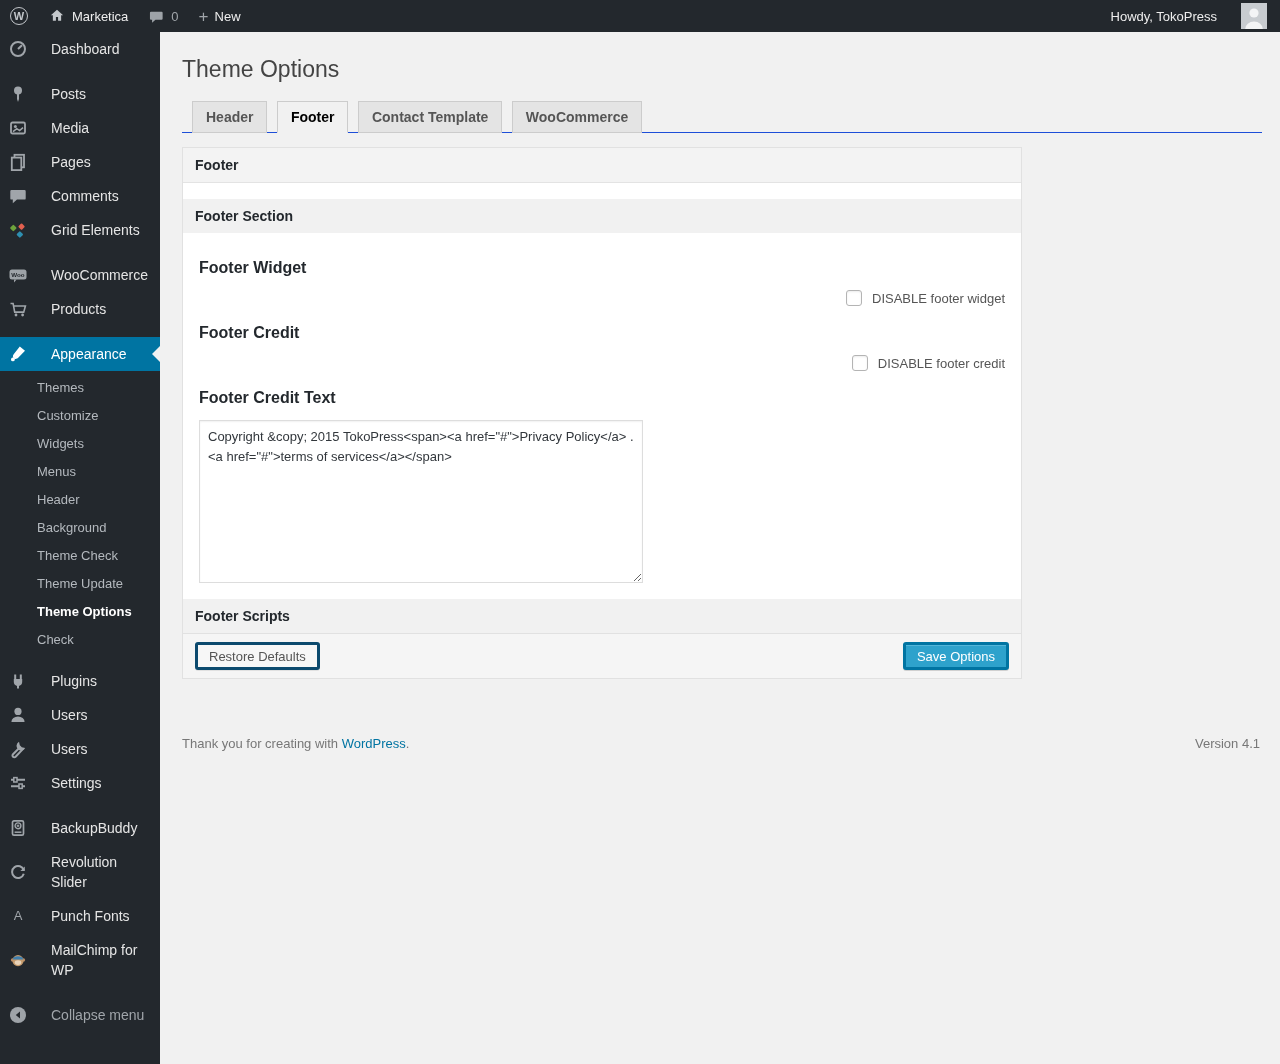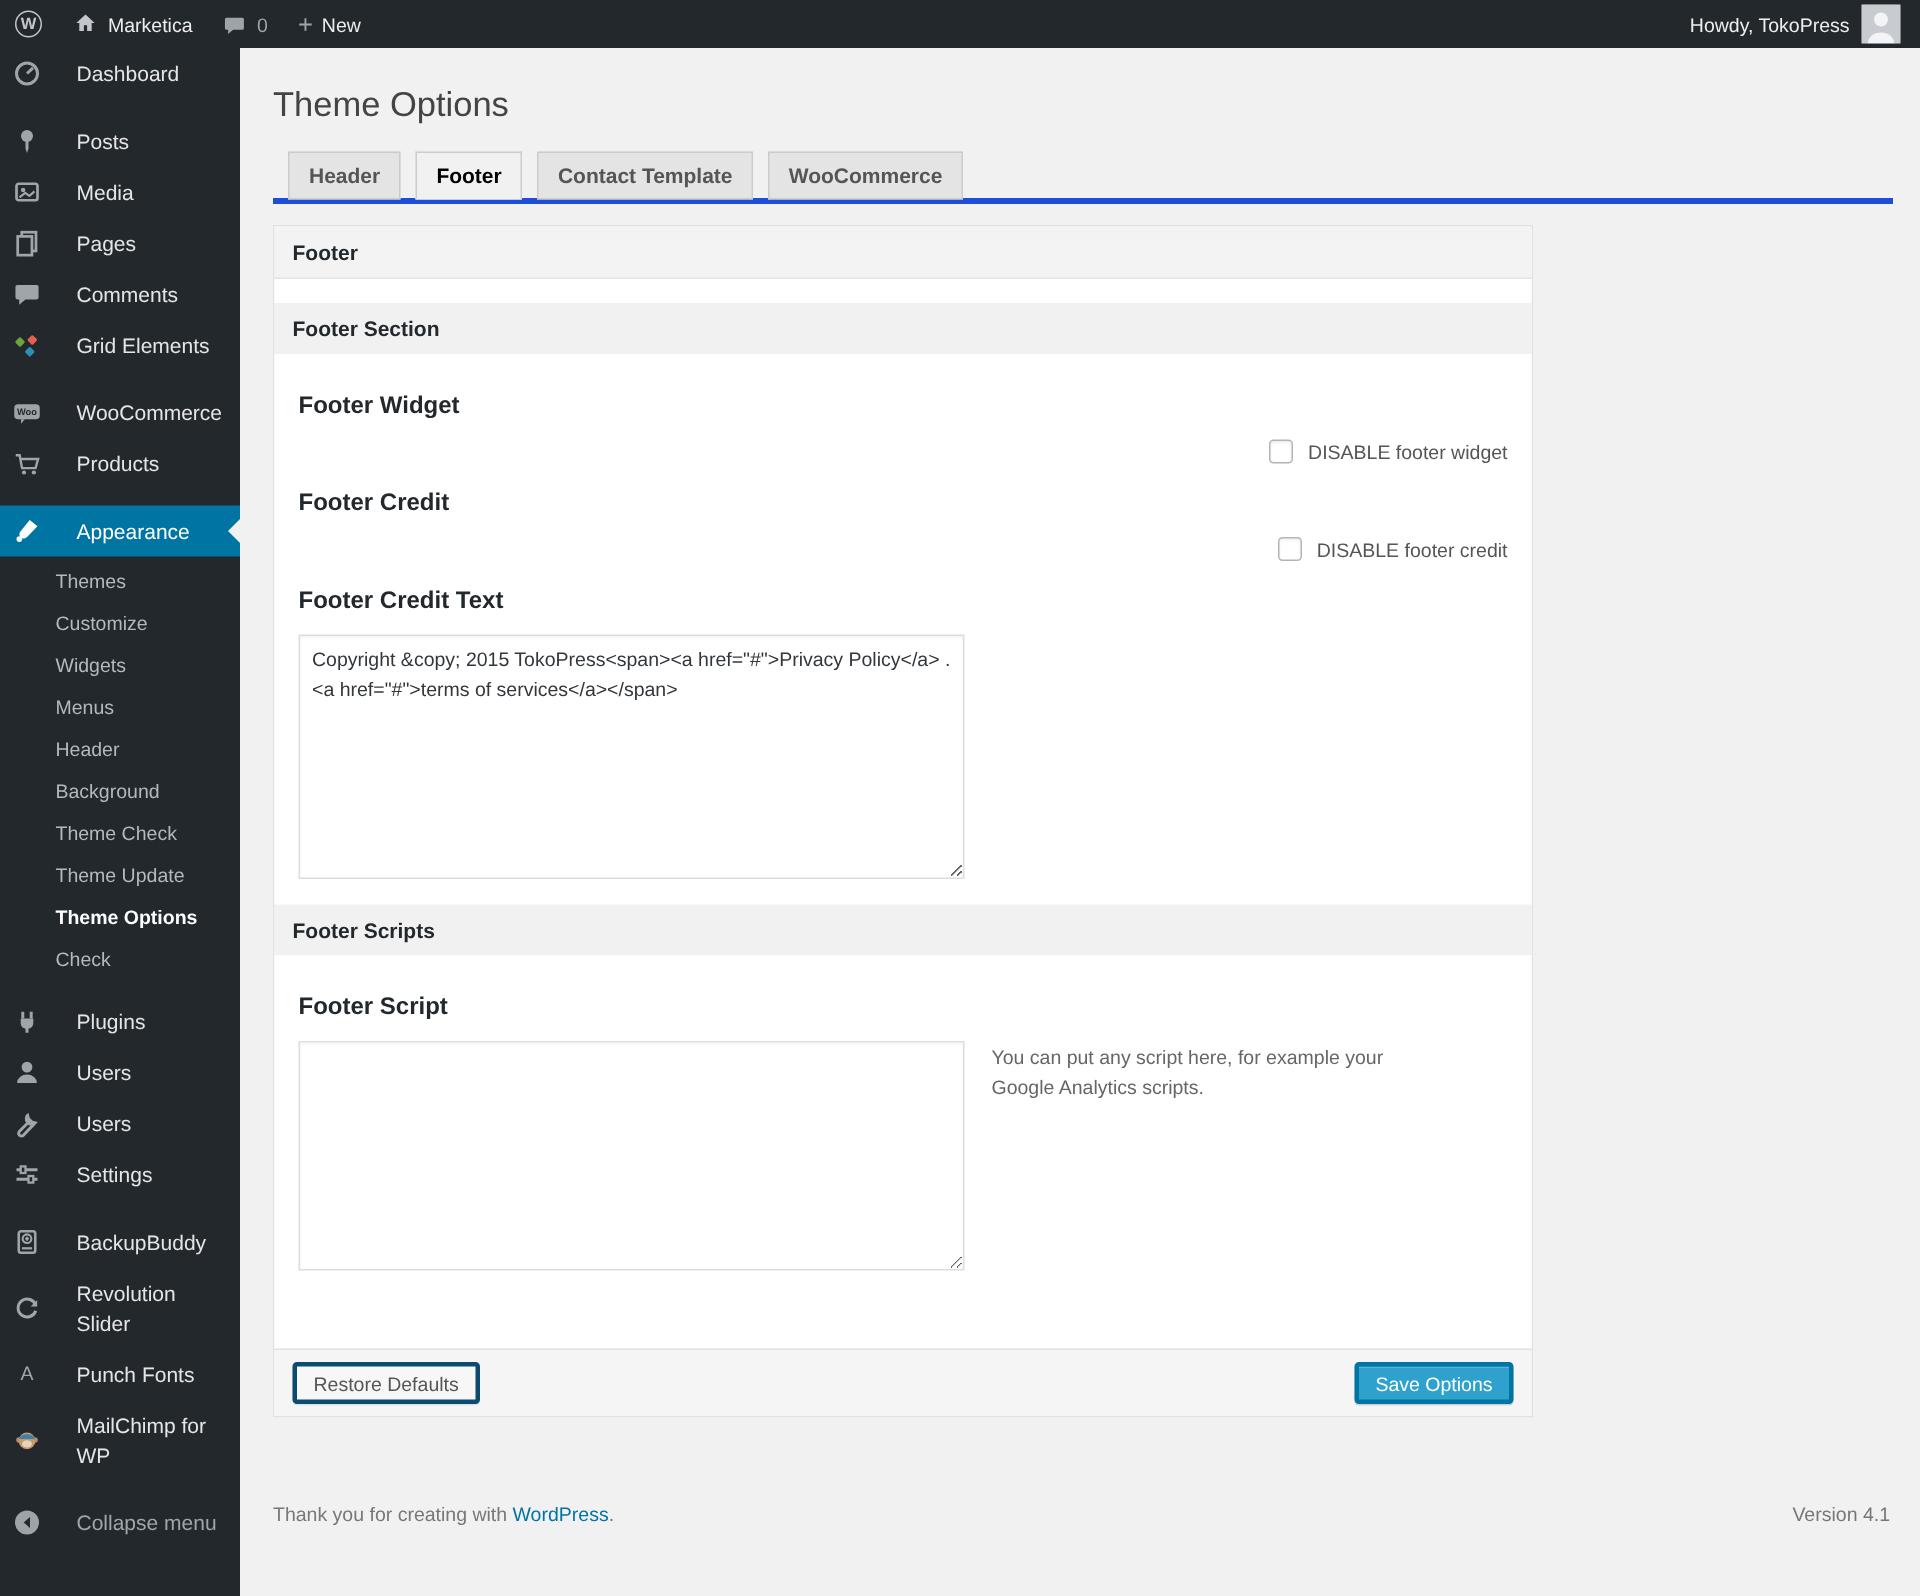--- a/index.html
+++ b/index.html
@@ -16,21 +16,21 @@
     display:flex; justify-content:space-between; align-items:stretch; z-index:40;
   }
   .ab-left { display:flex; align-items:stretch; }
   .ab-item { display:flex; align-items:center; gap:6px; padding:0 10px; color:#eee; cursor:pointer; }
   .wp-ring {
     width:18px; height:18px; border-radius:50%; border:1.6px solid #c3c7cb;
     color:#c3c7cb; font-size:11px; font-weight:bold; display:flex; align-items:center; justify-content:center;
   }
   .ab-count { color:#a0a5aa; }
   .ab-plus { color:#a0a5aa; font-size:17px; font-weight:400; line-height:1; }
-  .ab-right { display:flex; align-items:center; gap:8px; padding-right:13px; }
+  .ab-right { display:flex; align-items:center; gap:24px; padding-right:13px; }
   .avatar { width:26px; height:26px; background:#c8ccd0; display:block; overflow:hidden; }
   
   #sidebar {
     position:absolute; top:32px; left:0; width:160px; height:1032px;
     background:#23282d; color:#e5e5e5;
   }
   .mi {
     position:relative; display:flex; align-items:center; gap:23px;
     padding:7px 8px; font-size:14px; color:#e5e5e5; cursor:pointer; line-height:20px;
   }
@@ -41,21 +41,21 @@
     border:8px solid transparent; border-right-color:#f1f1f1;
   }
   .gap { height:11px; }
   .submenu { padding:3px 0 10px; }
   .smi { padding:6px 8px 6px 37px; font-size:13px; color:#b4b9be; cursor:pointer; line-height:16px; }
   .smi.current { color:#fff; font-weight:bold; }
   .icon-a { font-size:13px; color:#a0a5aa; font-weight:400; }
   
   #content { position:absolute; top:32px; left:160px; width:1120px; height:1032px; padding:0 18px 0 22px; }
   h1#page-title { font-size:23px; font-weight:400; color:#444; margin:23px 0 0; line-height:29px; }
-  .tabs { margin-top:17px; border-bottom:4px solid #1d4ed8; padding-left:10px; }
+  .tabs { margin-top:17px; border-bottom:1px solid #1d4ed8; padding-left:10px; }
   .tab {
     display:inline-block; padding:7px 13px; background:#e4e4e4;
     border:1px solid #ccc; margin:0 5px -1px 0;
     font-size:14px; font-weight:600; color:#555; cursor:pointer; text-decoration:none;
   }
   .tab.active { background:#f1f1f1; border-bottom-color:#f1f1f1; color:#000; }
   
   .panel { width:840px; margin-top:14px; background:#fff; border:1px solid #e1e1e1; }
   .box-title {
     background:#f3f3f3; border-bottom:1px solid #e3e3e3;
@@ -349,27 +349,20 @@
       <label class="chk-row">
         <input type="checkbox" style="">
         <span>DISABLE footer credit</span>
       </label>
 
       <div class="f-label">Footer Credit Text</div>
       <textarea class="ta" spellcheck="false" style="">Copyright &amp;copy; 2015 TokoPress&lt;span&gt;&lt;a href="#"&gt;Privacy Policy&lt;/a&gt; . &lt;a href="#"&gt;terms of services&lt;/a&gt;&lt;/span&gt;</textarea>
     </div>
 
     <div class="sec-title">Footer Scripts</div>
-    <div class="sec-body last">
-      <div class="f-label">Footer Script</div>
-      <div class="script-row">
-        <textarea class="ta ta2" spellcheck="false" style=""></textarea>
-        <div class="help">You can put any script here, for example your Google Analytics scripts.</div>
-      </div>
-    </div>
 
     <div class="action-bar">
       <button class="button">Restore Defaults</button>
       <button class="button primary">Save Options</button>
     </div>
   </div>
 
   <div class="page-footer">
     <div class="thanks">
       <span>Thank you for creating with</span>

